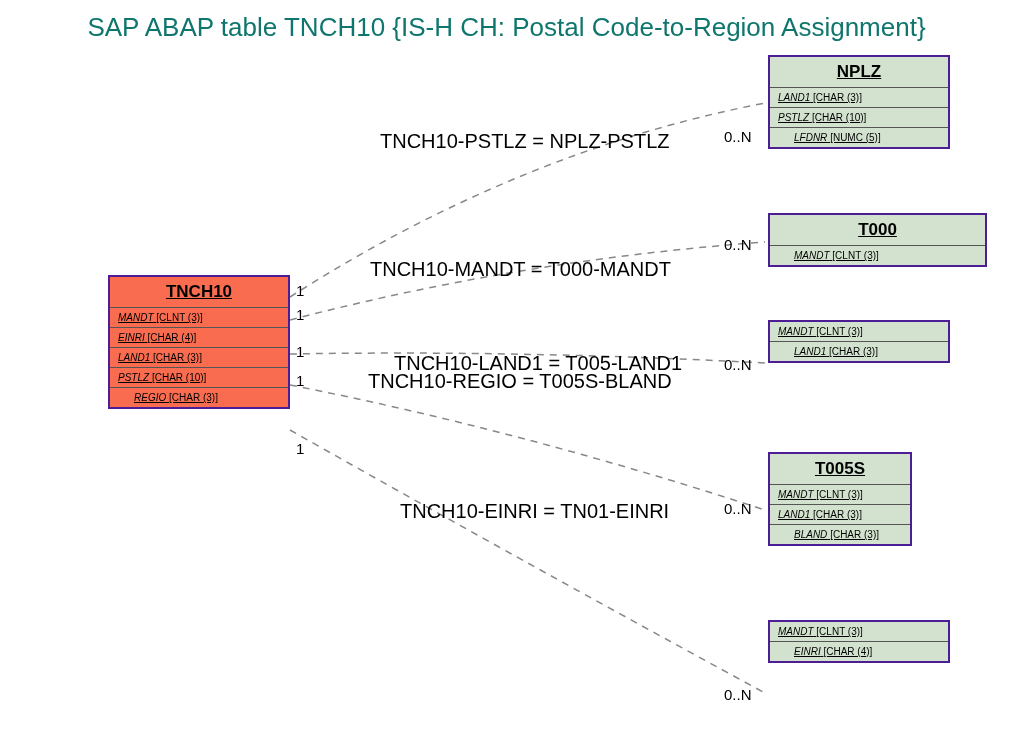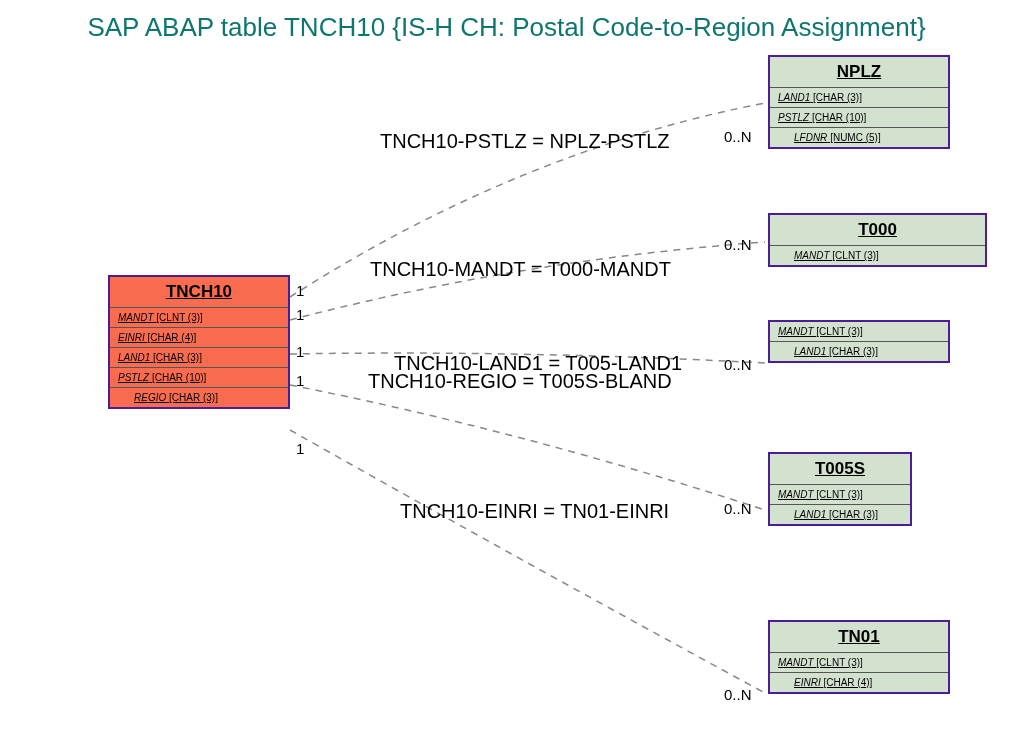--- a/index.html
+++ b/index.html
@@ -101,24 +101,24 @@
 
 <div class="entity green" style="left:768px; top:320px; width:182px;">
   <div class="row"><span class="key">MANDT</span> <span>[CLNT (3)]</span></div>
   <div class="row"><span class="key">LAND1</span> <span>[CHAR (3)]</span></div>
 </div>
 
 <div class="entity green" style="left:768px; top:452px; width:144px;">
   <div class="hdr">T005S</div>
   <div class="row"><span class="key">MANDT</span> <span>[CLNT (3)]</span></div>
   <div class="row"><span class="key">LAND1</span> <span>[CHAR (3)]</span></div>
+  <div class="row"><span class="key">BLAND</span> <span>[CHAR (3)]</span></div>
 </div>
 
 <div class="entity green" style="left:768px; top:620px; width:182px;">
-  <div class="hdr">TN01</div>
   <div class="row"><span class="key">MANDT</span> <span>[CLNT (3)]</span></div>
   <div class="row"><span class="key">EINRI</span> <span>[CHAR (4)]</span></div>
 </div>
 
 <div class="lbl" style="left:380px; top:130px;">TNCH10-PSTLZ = NPLZ-PSTLZ</div>
 <div class="lbl" style="left:370px; top:258px;">TNCH10-MANDT = T000-MANDT</div>
 <div class="lbl" style="left:382px; top:352px;margin-left:12px;">TNCH10-LAND1 = T005-LAND1</div>
 <div class="lbl" style="left:368px; top:370px;">TNCH10-REGIO = T005S-BLAND</div>
 <div class="lbl" style="left:400px; top:500px;">TNCH10-EINRI = TN01-EINRI</div>
 

